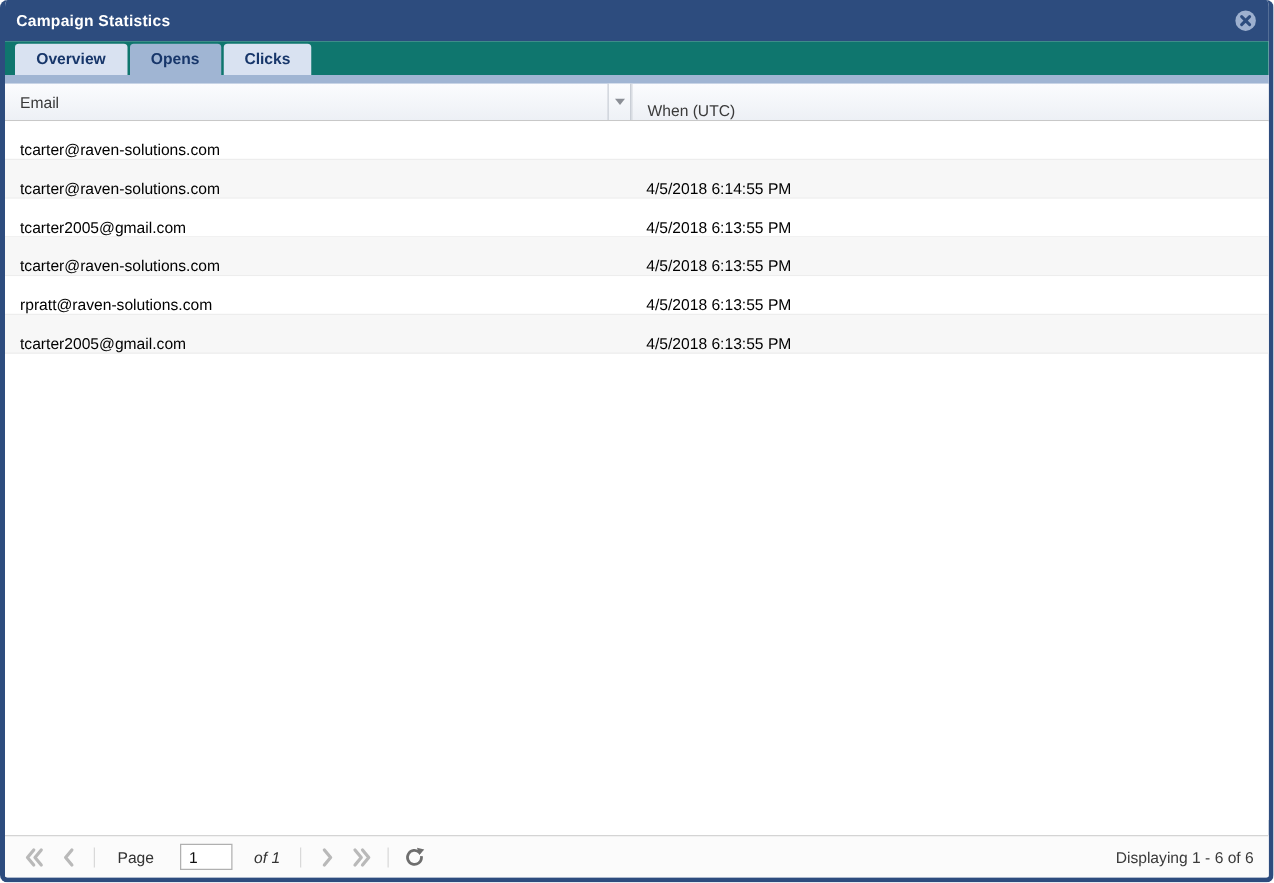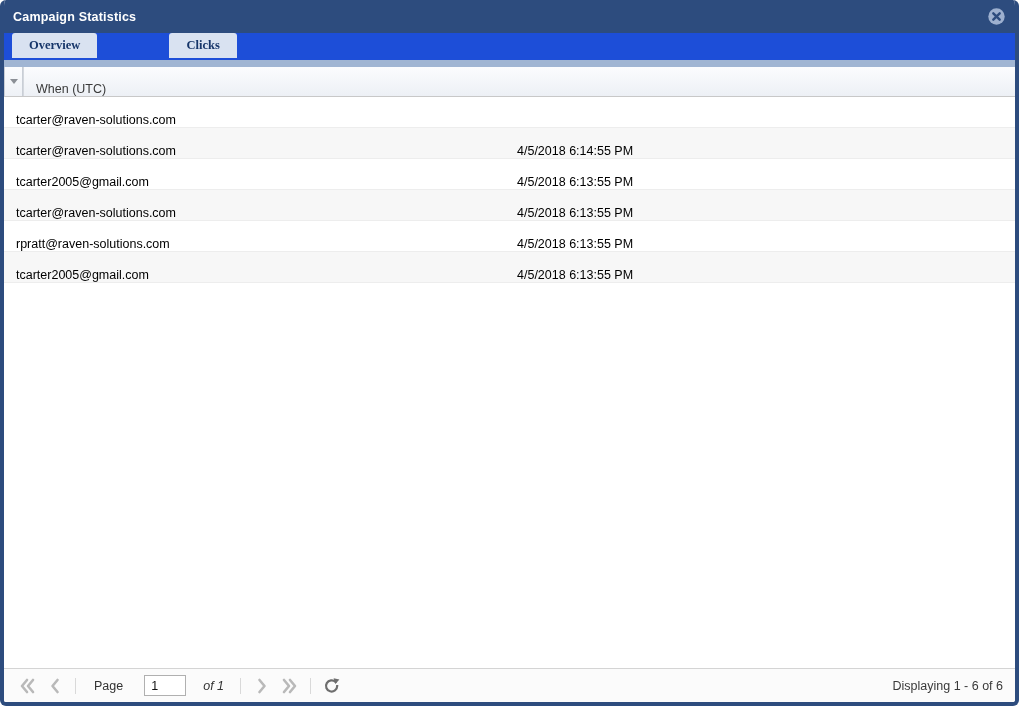--- a/index.html
+++ b/index.html
@@ -38,24 +38,24 @@
   .close-btn {
     width: 20px; height: 20px;
     display: flex; align-items: center; justify-content: center;
     cursor: pointer;
   }
 
   
   .tabbar {
     flex: 0 0 27px;
     height: 27px;
-    background: #1d4ed8;
-    display: flex;
+    background: #0f766e;
+    display: flex;
+    align-items: flex-end;
     padding-left: 8px;
-    font-family: Liberation Serif, serif;
   }
   .tab {
     height: 25px;
     line-height: 25px;
     padding: 0 17px;
     font-size: 12.5px;
     font-weight: bold;
     color: #17366a;
     background: #d9e2f1;
     border-radius: 3px 3px 0 0;
@@ -190,20 +190,23 @@
   </div>
 
   <div class="tabbar" id="tabbar">
       <div class="tab">Overview</div>
       <div class="tab active">Opens</div>
       <div class="tab">Clicks</div>
     </div>
   <div class="tabstrip"></div>
 
   <div class="grid-header">
+    <div class="hcell-email">
+      <span>Email</span>
+    </div>
     <div class="picker-btn">
       <span class="tri-down"></span>
     </div>
     <div class="hcell-when">
       <span>When (UTC)</span>
     </div>
   </div>
 
   <div class="grid-body" id="gridbody">
       <div class="row">

